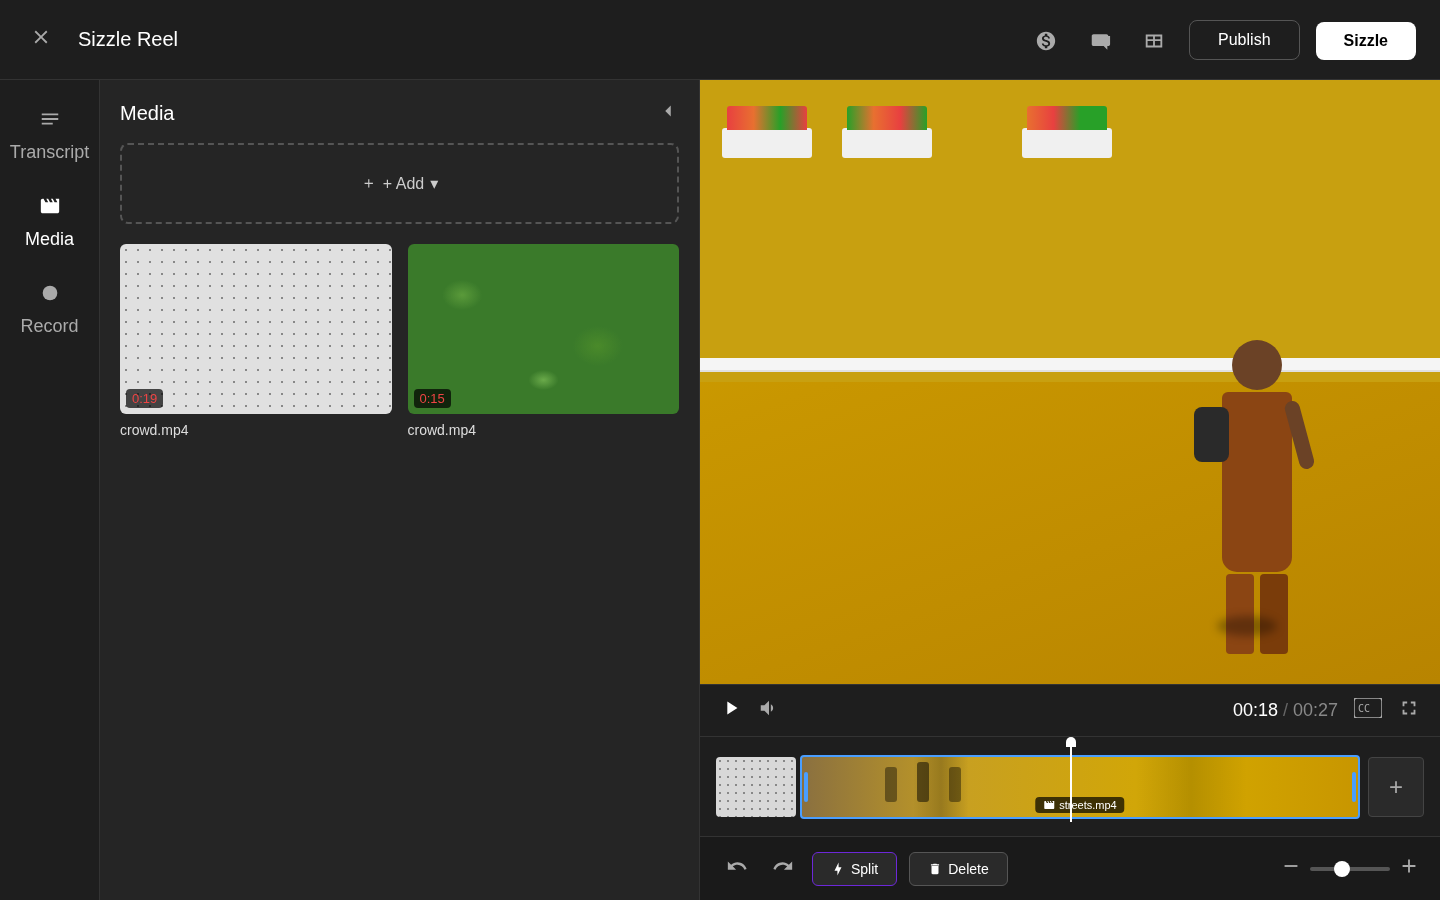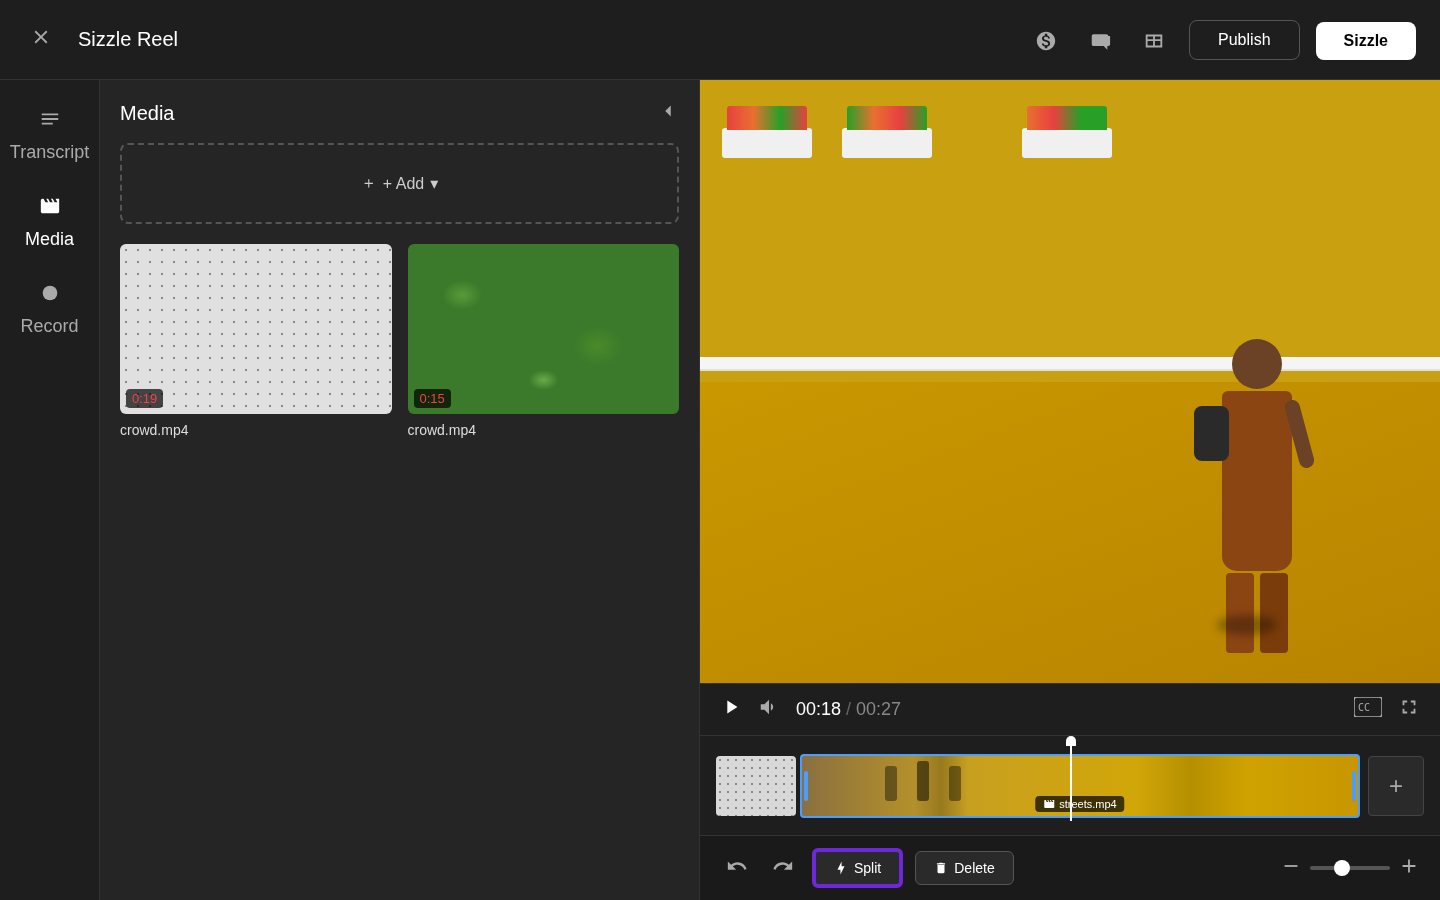--- a/index.html
+++ b/index.html
@@ -284,21 +284,21 @@
     }
     .volume-btn {
       background: none;
       border: none;
       color: #aaa;
       font-size: 18px;
       cursor: pointer;
     }
     .time-display {
       flex: 1;
-      text-align: left;
+      text-align: right;
       font-size: 18px;
       color: #fff;
     }
     .time-current { color: #fff; }
     .time-separator { color: #666; }
     .time-total { color: #888; }
     .cc-btn, .fullscreen-btn {
       background: none;
       border: none;
       color: #aaa;
@@ -418,21 +418,21 @@
       background: none;
       border: none;
       color: #aaa;
       font-size: 18px;
       cursor: pointer;
       padding: 6px;
     }
     .spacer { flex: 1; }
     .action-btn {
       background: #2a2a2a;
-      border: 4px solid #6d28d9;
+      border: 1px solid #6d28d9;
       color: #fff;
       padding: 8px 18px;
       border-radius: 6px;
       font-size: 14px;
       cursor: pointer;
       display: flex;
       align-items: center;
       gap: 6px;
     }
     .delete-btn {

